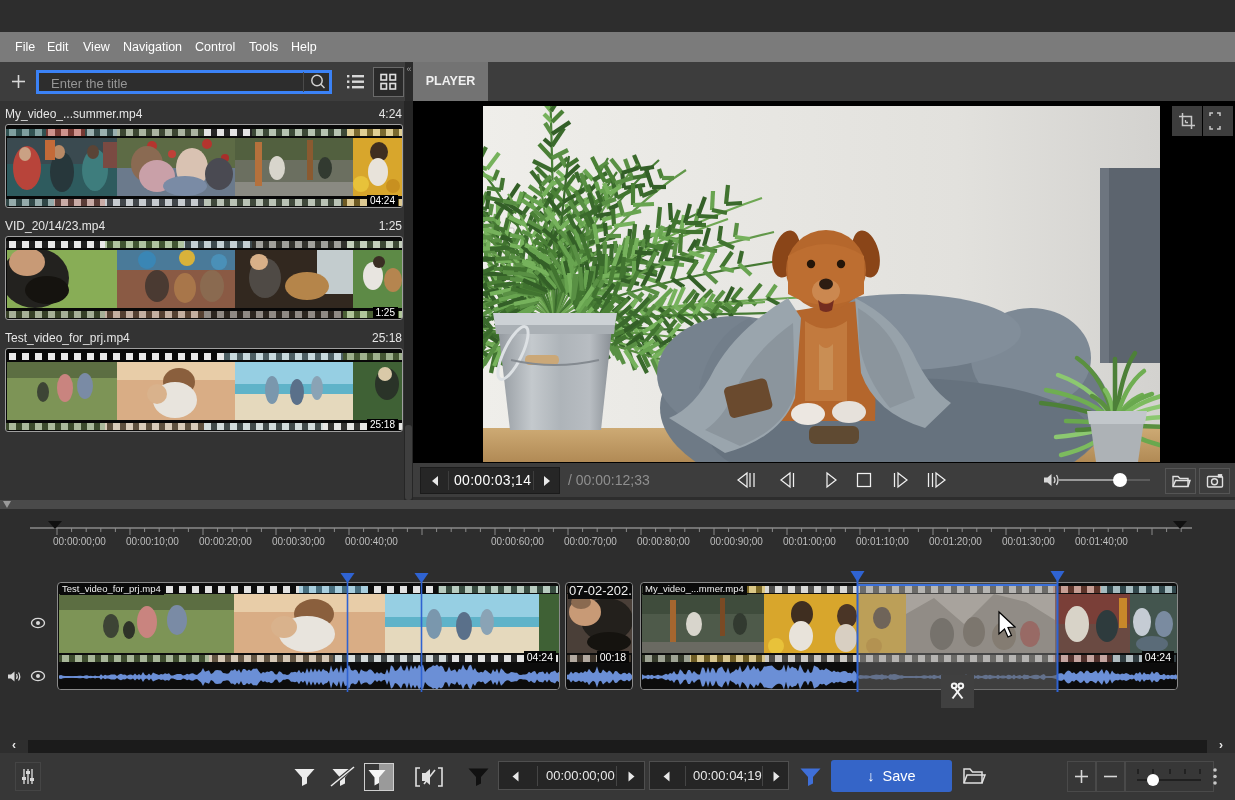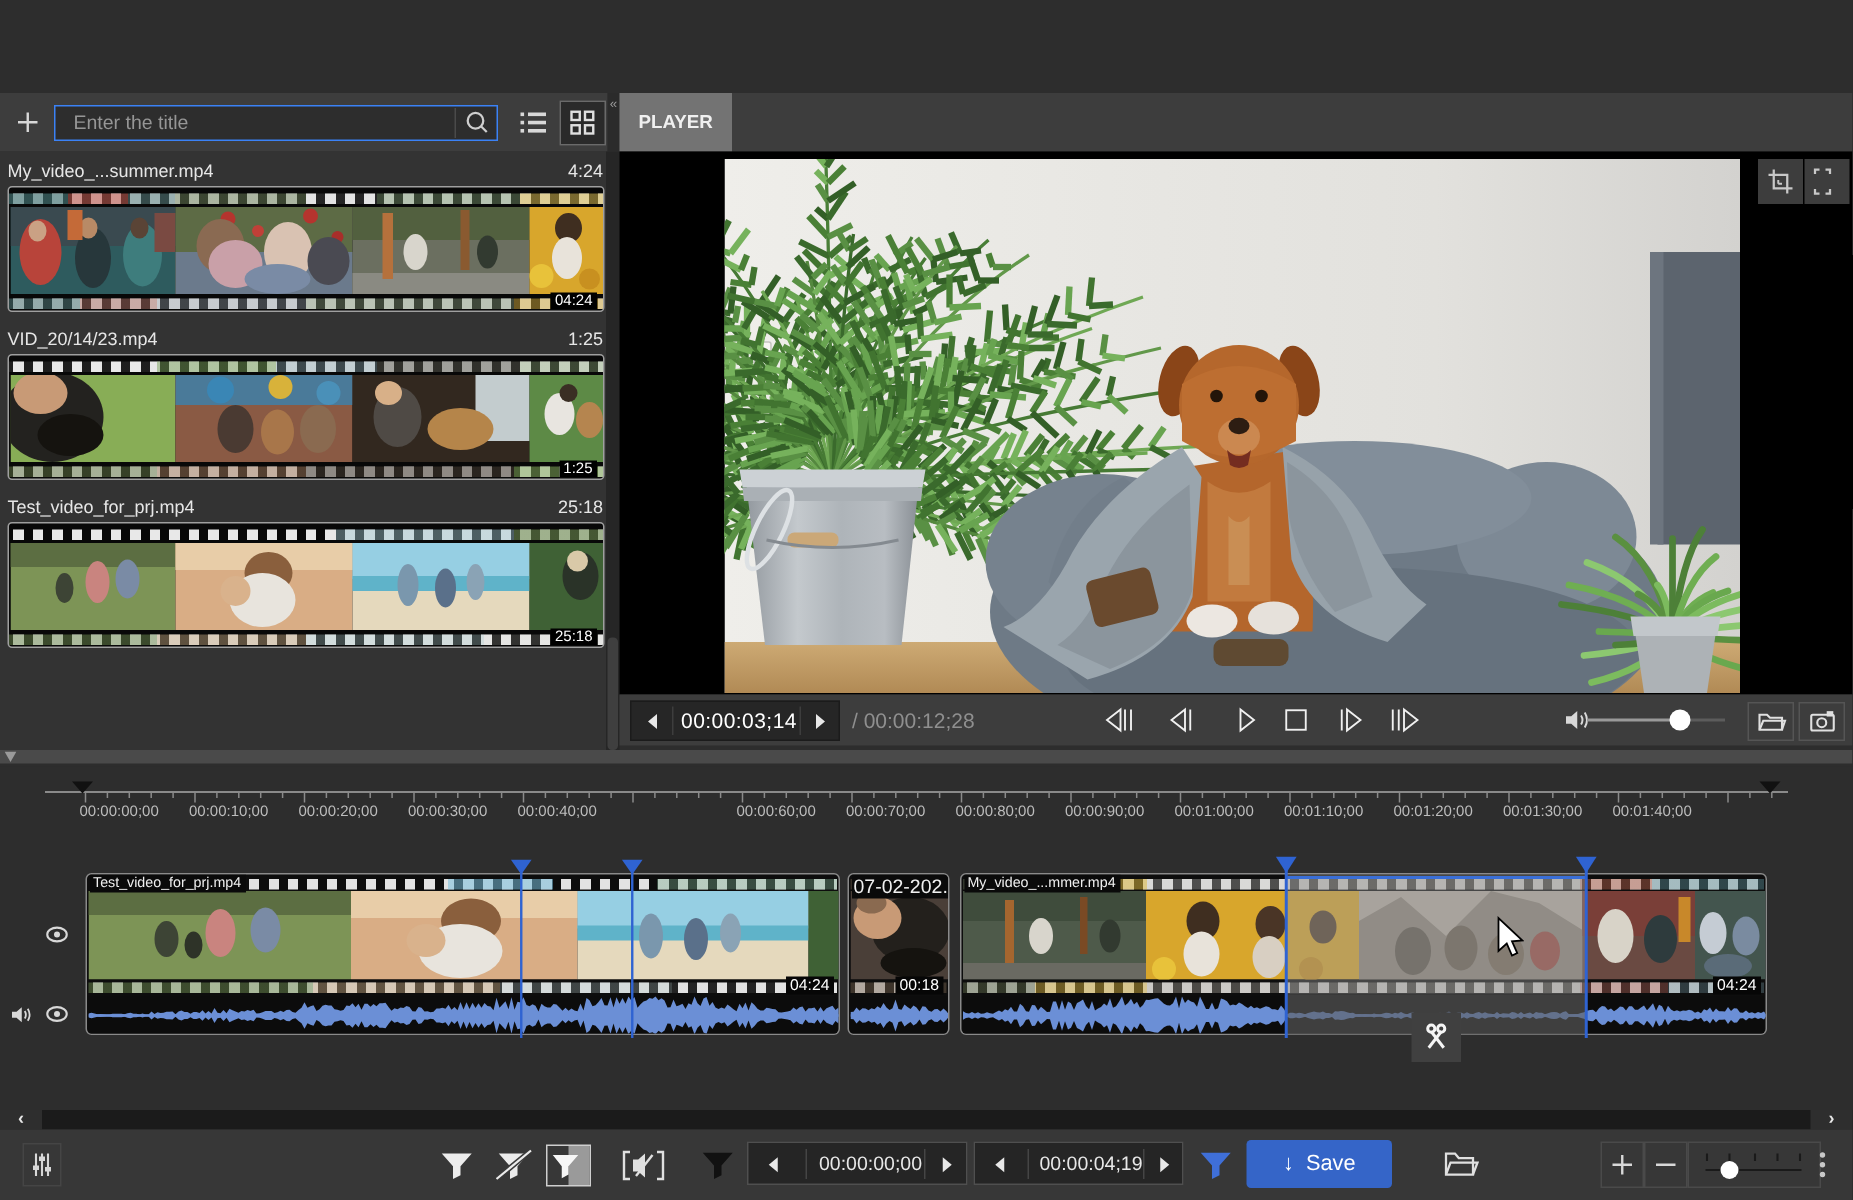--- a/index.html
+++ b/index.html
@@ -10,21 +10,21 @@
   
   #titlebar { left:0; top:0; width:1235px; height:32px; background:#e9f3f8; }
   #title-text { left:61px; top:8px; font-size:12.5px; color:#1c1c1c; }
   
   #menubar { left:0; top:32px; width:1235px; height:30px; background:#7b7b7b;
     color:#fff; font-size:12.5px; }
   #menubar span { position:absolute; top:8px; }
   
   #lefttb { left:0; top:62px; width:405px; height:39px; background:#3d3d3d; }
   #searchbox { left:36px; top:8px; width:296px; height:24px; background:#2d2d2d;
-    border:1px solid #3b82f6; color:#969696; font-size:13px; line-height:22px;
+    border:3px solid #3b82f6; color:#969696; font-size:13px; line-height:22px;
     padding-left:12px; }
   
   #tabbar { left:405px; top:62px; width:830px; height:39px; background:#3d3d3d; }
   
   #leftpanel { left:0; top:101px; width:404px; height:399px; background:#333333; }
   .item-title { position:absolute; color:#e6e6e6; font-size:12px; }
   .strip { position:absolute; left:5px; width:398px; height:84px; background:#080808;
     border:1px solid #9f9f9f; border-radius:3px; overflow:hidden; }
   .sprk { position:absolute; left:0; width:100%; height:7px;
     background:repeating-linear-gradient(90deg, rgba(0,0,0,0) 0 3px, #e8e8e8 3px 10px, rgba(0,0,0,0) 10px 13px); }
@@ -54,20 +54,29 @@
     background:repeating-linear-gradient(90deg, rgba(0,0,0,0) 0 3px, #e2e2e2 3px 10px, rgba(0,0,0,0) 10px 13px); }
   .clabel { position:absolute; left:2px; top:0px; background:#0a0a0a; color:#f0f0f0; font-size:9.5px;
     padding:0 3px 1px 2px; white-space:nowrap; z-index:2; }
   .cdur { position:absolute; right:3px; top:68px; color:#fff; font-size:10.5px; background:#060606; padding:0 3px; z-index:2; }
   .caudio { position:absolute; left:1px; top:81px; right:1px; height:26px; background:#0c0c0c; }
 
 </style>
 </head>
 <body>
 <div id="app">
+  <div class="abs" id="menubar">
+    <span style="left:15px">File</span>
+      <span style="left:47px">Edit</span>
+    <span style="left:83px">View</span>
+      <span style="left:123px">Navigation</span>
+    <span style="left:195px">Control</span>
+      <span style="left:249px">Tools</span>
+    <span style="left:291px">Help</span>
+  </div>
   <div class="abs" id="lefttb">
     <svg class="abs" style="left:6px;top:7px" width="25" height="26" viewBox="0 0 25 26">
       <g stroke="#d8d8d8" stroke-width="1.6">
         <line x1="12.5" y1="6" x2="12.5" y2="19"></line>
           <line x1="6" y1="12.5" x2="19" y2="12.5"></line>
       </g>
     </svg>
     <div class="abs" id="searchbox">Enter the title</div>
     <div class="abs" style="left:303px;top:10px;width:1px;height:20px;background:#4a4a4a"></div>
     <svg class="abs" style="left:308px;top:10px" width="20" height="20" viewBox="0 0 20 20">
@@ -1372,21 +1381,21 @@
       <svg class="abs" style="left:8px;top:7px" width="12" height="12" viewBox="0 0 12 12">
           <polygon points="9,1 3,6 9,11" fill="#e8e8e8"></polygon>
         </svg>
       <div class="abs" style="left:27px;top:3px;width:1px;height:19px;background:#3d3d3d"></div>
       <span class="abs" style="left:33px;top:4px;letter-spacing:0.3px">00:00:03;14</span>
       <div class="abs" style="left:112px;top:3px;width:1px;height:19px;background:#3d3d3d"></div>
       <svg class="abs" style="left:120px;top:7px" width="12" height="12" viewBox="0 0 12 12">
           <polygon points="3,1 9,6 3,11" fill="#e8e8e8"></polygon>
         </svg>
     </div>
-    <span class="abs" style="left:155px;top:9px;color:#8f8f8f;font-size:14px">/ 00:00:12;28</span>
+    <span class="abs" style="left:155px;top:9px;color:#8f8f8f;font-size:14px">/ 00:00:12;33</span>
     <svg class="abs" style="left:320px;top:8px" width="230" height="18" viewBox="0 0 230 18">
       <g stroke="#f0f0f0" stroke-width="1.25" fill="none">
         <polygon points="14,2 5,9 14,16"></polygon>
           <line x1="17" y1="2" x2="17" y2="16"></line>
           <line x1="21" y1="2" x2="21" y2="16"></line>
         <polygon points="57,2 48,9 57,16"></polygon>
           <line x1="60.5" y1="2" x2="60.5" y2="16"></line>
         <polygon points="94,2 103,9 94,16"></polygon>
         <rect x="124.5" y="2.5" width="13" height="13"></rect>
         <line x1="161.5" y1="2" x2="161.5" y2="16"></line>
@@ -1721,21 +1730,21 @@
       <div class="abs" style="left:35px;top:4px;width:1px;height:20px;background:#454545"></div>
       <span class="abs" style="left:43px;top:6px">00:00:04;19</span>
       <div class="abs" style="left:112px;top:4px;width:1px;height:20px;background:#454545"></div>
       <svg class="abs" style="left:121px;top:9px" width="11" height="11" viewBox="0 0 11 11">
           <polygon points="2.5,0.5 8.5,5.5 2.5,10.5" fill="#e8e8e8"></polygon>
         </svg>
     </div>
     <svg class="abs" style="left:795px;top:9px" width="30" height="29" viewBox="0 0 30 29">
       <polygon points="5.5,6.5 25.5,6.5 18,15 18,21.5 13,24 13,15" fill="#3f6fd8"></polygon>
     </svg>
-    <div class="abs" style="left:831px;top:7px;width:97px;height:32px;background:#3565c8;border-radius:3px;color:#fff;font-size:14.5px;text-align:center;line-height:32px">↓&nbsp; Save</div>
+    <div class="abs" style="left:831px;top:7px;width:121px;height:32px;background:#3565c8;border-radius:3px;color:#fff;font-size:14.5px;text-align:center;line-height:32px">↓&nbsp; Save</div>
     <svg class="abs" style="left:959px;top:11px" width="28" height="24" viewBox="0 0 28 24">
       <g stroke="#e0e0e0" stroke-width="1.5" fill="none">
         <path d="M 5 19 L 5 5 L 11 5 L 13.5 8 L 23 8 L 23 19 Z"></path>
         <path d="M 5 19 L 8 11 L 26 11 L 23 19"></path>
       </g>
     </svg>
     <div class="abs btnbox" style="left:1067px;top:8px;width:29px;height:31px;border-color:#4a4a4a"></div>
     <div class="abs btnbox" style="left:1096px;top:8px;width:29px;height:31px;border-color:#4a4a4a"></div>
     <div class="abs btnbox" style="left:1125px;top:8px;width:89px;height:31px;border-color:#4a4a4a"></div>
     <svg class="abs" style="left:1067px;top:8px" width="160" height="31" viewBox="0 0 160 31">

